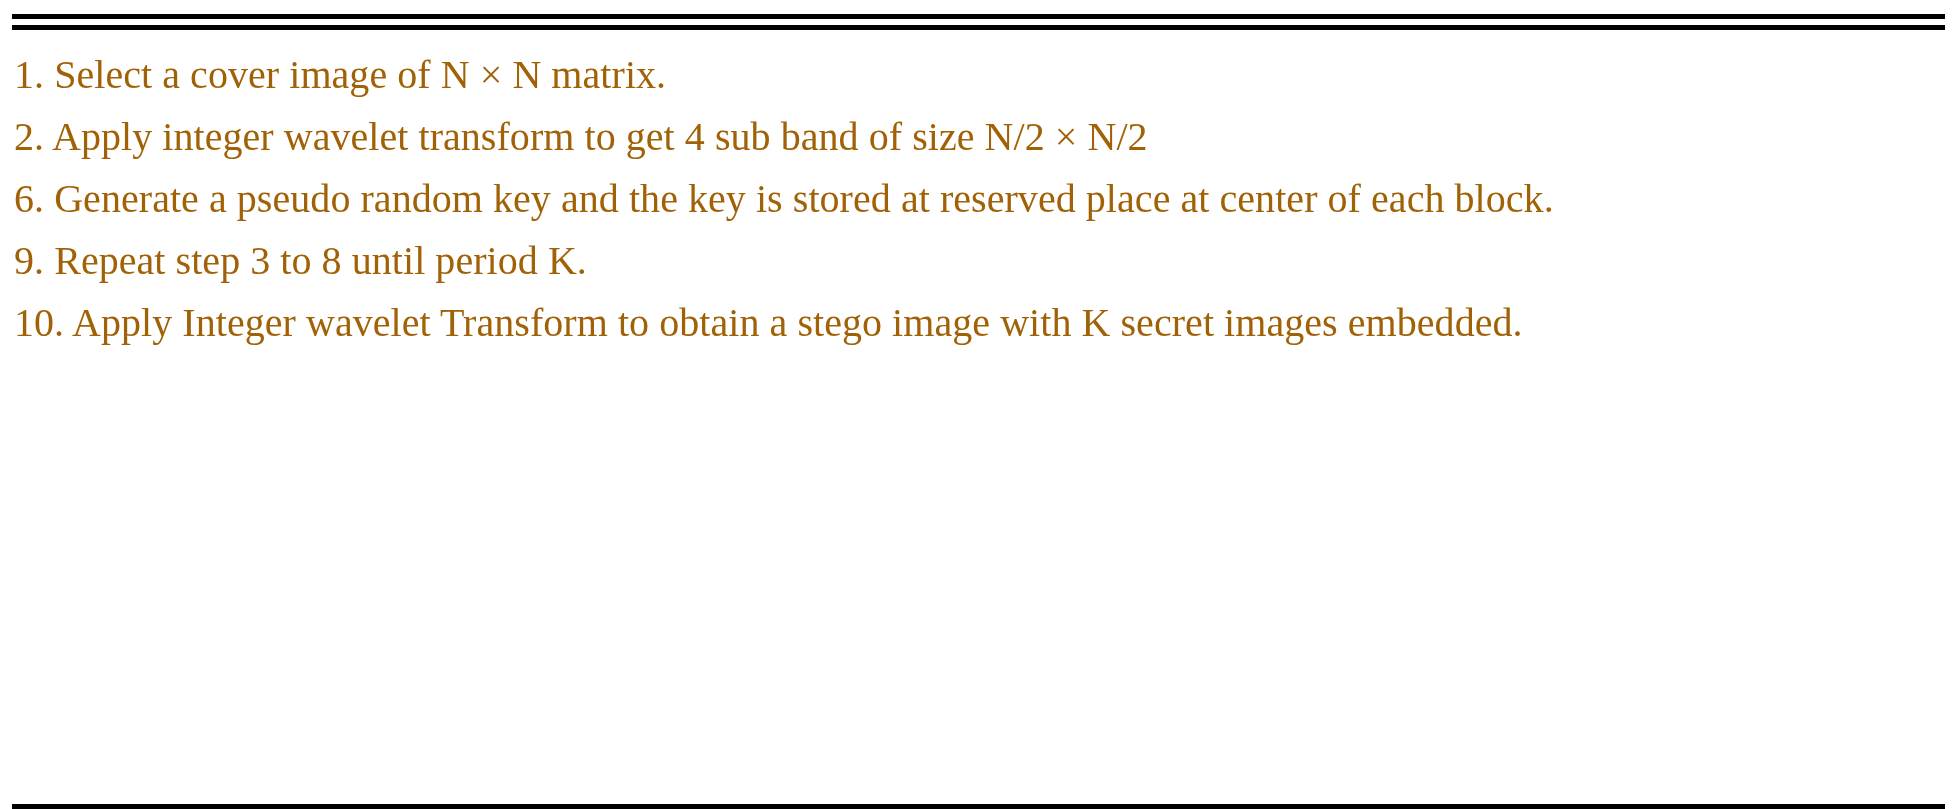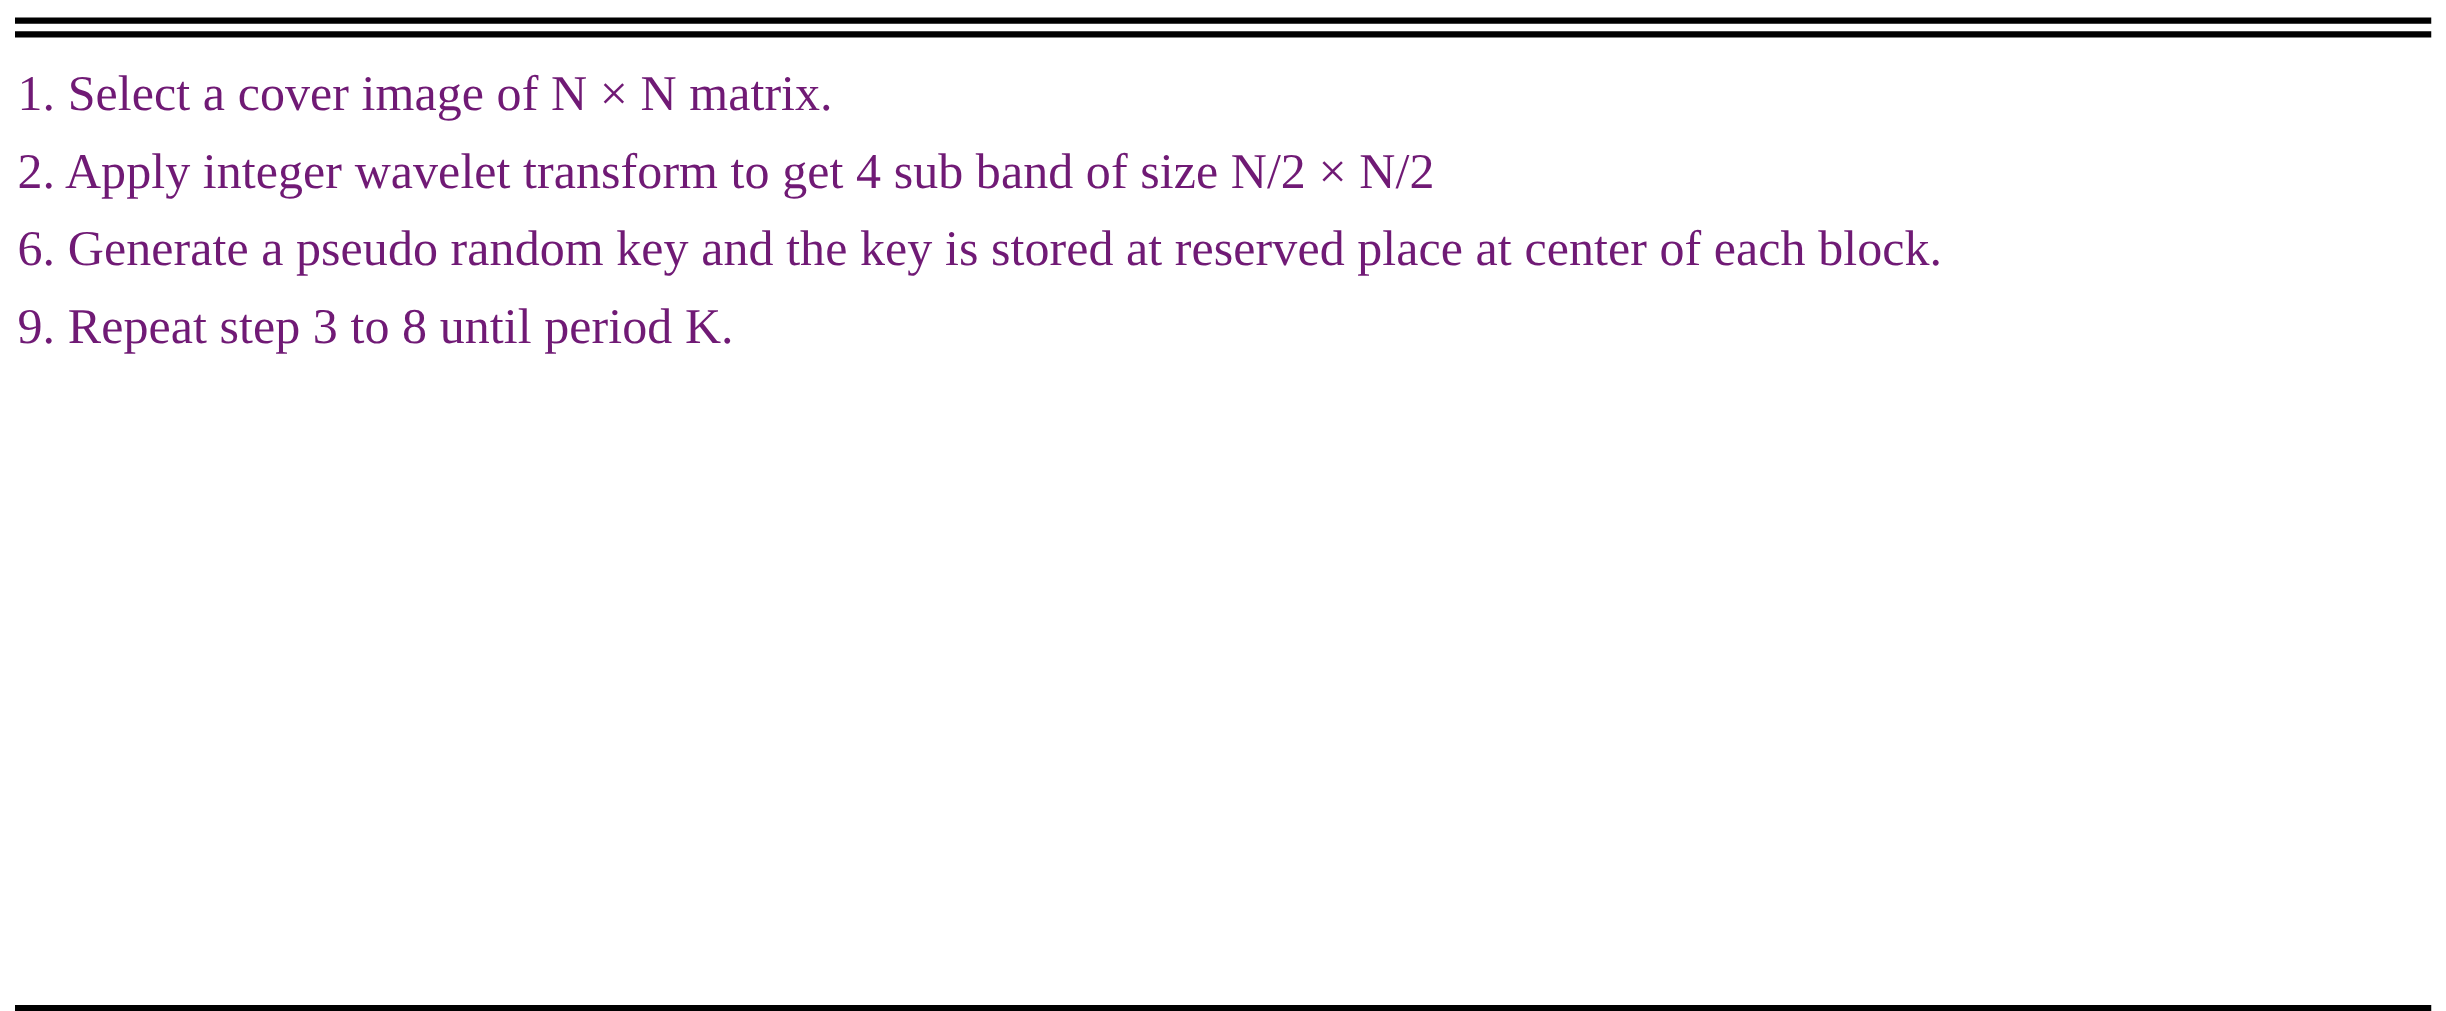--- a/index.html
+++ b/index.html
@@ -57,21 +57,21 @@
     padding: 14px 0 0 2px;
     display: flex;
     flex-direction: column;
   }
 
   .step {
     font-size: 40px;
     line-height: 62px;
     white-space: nowrap;
     letter-spacing: 0.05px;
-    color: #701a75;
+    color: #a16207;
   }
 
   .step-num {
     display: inline;
   }
   .step-text {
     display: inline;
   }
 </style>
 </head>
@@ -104,18 +104,22 @@
       <span class="step-text">Generate a pseudo random key and the key is stored at reserved place at center of each block.</span>
     </div>
 
 
 
     <div class="step">
       <span class="step-num">9.</span>
       <span class="step-text">Repeat step 3 to 8 until period K.</span>
     </div>
 
+    <div class="step">
+      <span class="step-num">10.</span>
+      <span class="step-text">Apply Integer wavelet Transform to obtain a stego image with K secret images embedded.</span>
+    </div>
 
   </div>
 
   <div class="rule rule-bottom"></div>
 
 </div>
 
 </body></html>

